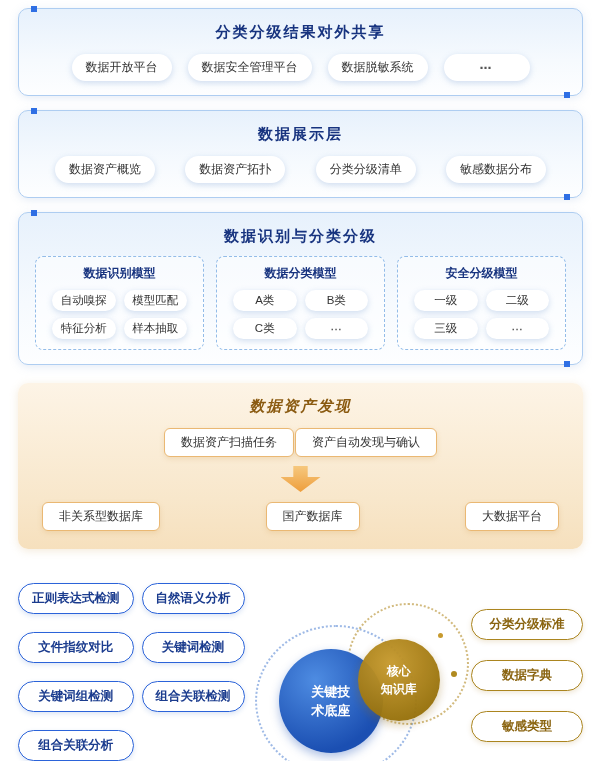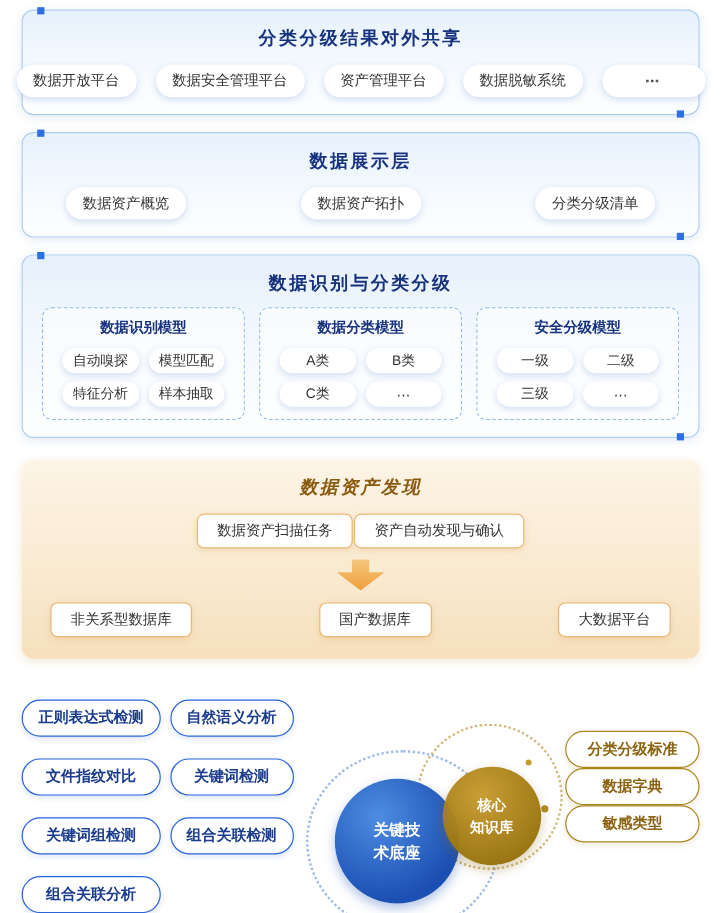--- a/index.html
+++ b/index.html
@@ -58,35 +58,35 @@
 
   .foundation { display:flex; justify-content:space-between; align-items:flex-start; margin:34px 18px 0; }
   .left-grid { display:grid; grid-template-columns:auto auto; gap:18px 8px; }
   .bpill {
     display:flex; align-items:center; justify-content:center;
     background:#fff; border:1.5px solid #2b63d9; border-radius:16px;
     padding:6px 13px; font-size:12.5px; font-weight:700; color:#1b3c8e;
     white-space:nowrap; box-shadow:0 2px 5px rgba(60,110,200,.18);
   }
   .gpill { border-color:#ab851f; color:#8a6410; min-width:112px; box-shadow:0 2px 5px rgba(170,130,40,.18); }
-  .right-col { display:flex; flex-direction:column; margin-top:26px; }
+  .right-col { display:flex; flex-direction:column; gap:20px; margin-top:26px; }
 
   .venn { position:relative; width:190px; height:178px; margin-top:22px; flex:0 0 auto; }
   .circle {
     position:absolute; display:flex; align-items:center; justify-content:center;
     text-align:center; color:#fff; font-weight:700; border-radius:50%;
     white-space:pre-line;
   }
   .circle-blue {
     width:104px; height:104px; left:16px; top:44px; font-size:13px; line-height:1.5;
     background:radial-gradient(circle at 35% 30%, #4e8ce2, #1b4fb2 72%);
     box-shadow:0 4px 10px rgba(30,80,180,.35);
   }
   .circle-gold {
-    width:82px; height:82px; left:106px; top:34px; font-size:12px; line-height:1.5;
+    width:82px; height:82px; left:95px; top:34px; font-size:12px; line-height:1.5;
     background:radial-gradient(circle at 40% 30%, #c79a2e, #96700a 78%);
     box-shadow:0 4px 10px rgba(150,110,20,.35); opacity:.96;
   }
   .ring { position:absolute; border-radius:50%; }
   .ring-blue { width:162px; height:152px; left:-8px; top:20px; border:2px dotted rgba(80,130,210,.55); }
   .ring-gold { width:122px; height:122px; left:84px; top:-2px; border:2px dotted rgba(180,140,40,.6); }
   .dot { position:absolute; border-radius:50%; }
   .dot-gold1 { width:6px; height:6px; background:#b08a20; right:-4px; top:66px; }
   .dot-gold2 { width:5px; height:5px; background:#c79a2e; right:10px; top:28px; }
 </style>
@@ -95,34 +95,34 @@
 
 <div class="page">
 
   <section class="panel blue" style="margin-top:8px;">
     <span class="sq tl"></span>
     <span class="sq br"></span>
     <h2 class="panel-title blue-title">分类分级结果对外共享</h2>
     <div class="row-center">
       <span class="pill">数据开放平台</span>
       <span class="pill">数据安全管理平台</span>
-      <span class="pill">资产管理平台</span>
       <span class="pill">数据脱敏系统</span>
       <span class="pill pill-ellipsis">⋯</span>
     </div>
   </section>
 
   <section class="panel blue">
     <span class="sq tl"></span>
     <span class="sq br"></span>
     <h2 class="panel-title blue-title">数据展示层</h2>
     <div class="row-spread">
       <span class="pill">数据资产概览</span>
       <span class="pill">数据资产拓扑</span>
       <span class="pill">分类分级清单</span>
+      <span class="pill">敏感数据分布</span>
     </div>
   </section>
 
   <section class="panel blue">
     <span class="sq tl"></span>
     <span class="sq br"></span>
     <h2 class="panel-title blue-title">数据识别与分类分级</h2>
     <div class="group-row">
 
       <div class="dash-box">

